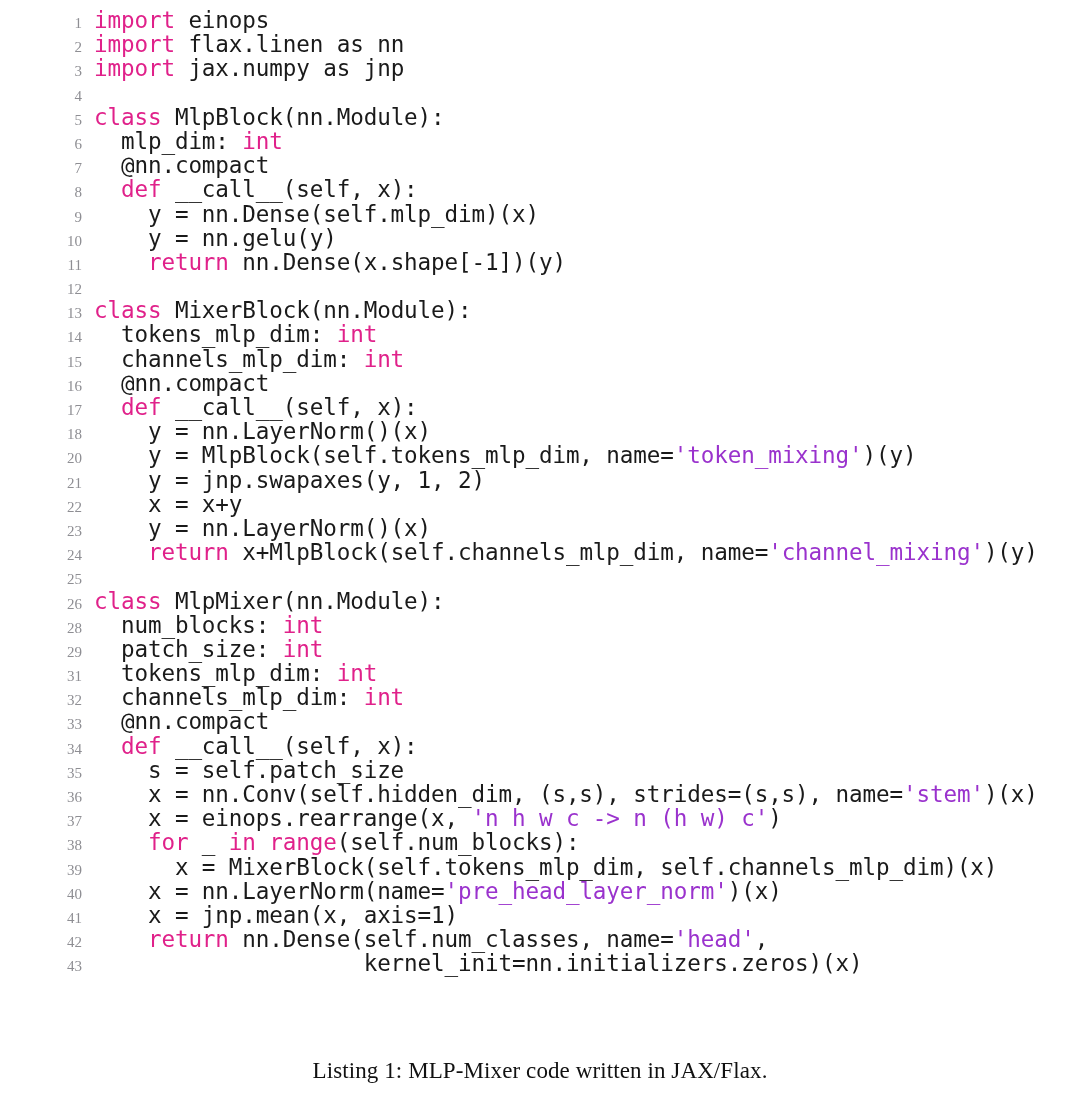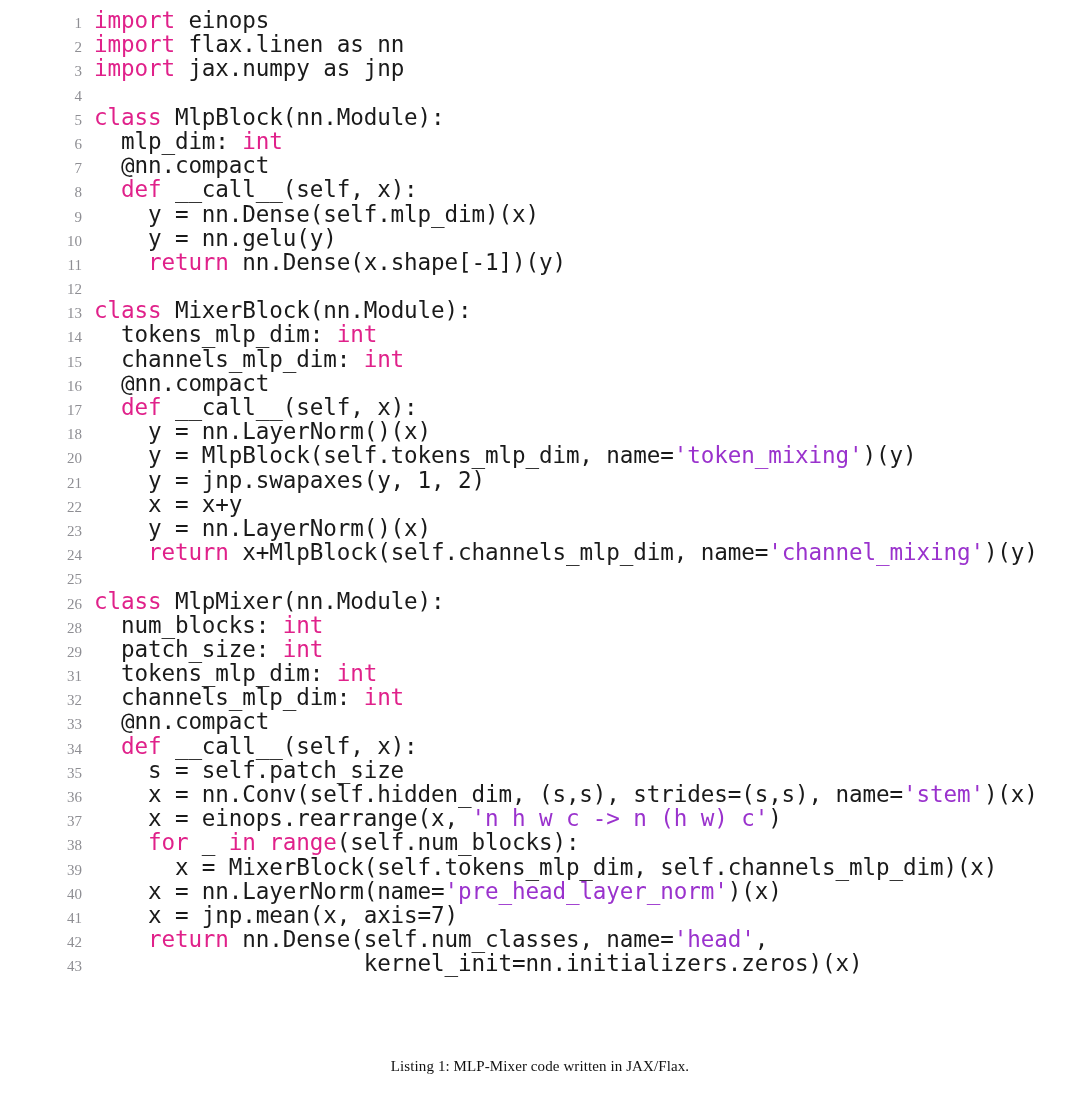--- a/index.html
+++ b/index.html
@@ -55,21 +55,21 @@
   .tok-kw  { color: #e0218a; }
   .tok-str { color: #9a32cd; }
   .tok-pl  { color: #1a1a1a; }
   .caption {
     position: absolute;
     left: 0;
     top: 1058px;
     width: 1080px;
     text-align: center;
     font-family: "Liberation Serif", "DejaVu Serif", serif;
-    font-size: 15px;
+    font-size: 23px;
     color: #111111;
     letter-spacing: 0.1px;
   }
 </style>
 </head>
 <body>
 
 <div id="listing-root">
 
   <div class="code-block" id="code-block">
@@ -103,20 +103,20 @@
       <div class="code-line"><span class="lineno">31</span><span class="codetext"><span class="tok-pl">  tokens_mlp_dim: </span><span class="tok-kw">int</span></span></div>
       <div class="code-line"><span class="lineno">32</span><span class="codetext"><span class="tok-pl">  channels_mlp_dim: </span><span class="tok-kw">int</span></span></div>
       <div class="code-line"><span class="lineno">33</span><span class="codetext"><span class="tok-pl">  @nn.compact</span></span></div>
       <div class="code-line"><span class="lineno">34</span><span class="codetext"><span class="tok-pl">  </span><span class="tok-kw">def</span><span class="tok-pl"> __call__(self, x):</span></span></div>
       <div class="code-line"><span class="lineno">35</span><span class="codetext"><span class="tok-pl">    s = self.patch_size</span></span></div>
       <div class="code-line"><span class="lineno">36</span><span class="codetext"><span class="tok-pl">    x = nn.Conv(self.hidden_dim, (s,s), strides=(s,s), name=</span><span class="tok-str">'stem'</span><span class="tok-pl">)(x)</span></span></div>
       <div class="code-line"><span class="lineno">37</span><span class="codetext"><span class="tok-pl">    x = einops.rearrange(x, </span><span class="tok-str">'n h w c -&gt; n (h w) c'</span><span class="tok-pl">)</span></span></div>
       <div class="code-line"><span class="lineno">38</span><span class="codetext"><span class="tok-pl">    </span><span class="tok-kw">for</span><span class="tok-pl"> _ </span><span class="tok-kw">in</span><span class="tok-pl"> </span><span class="tok-kw">range</span><span class="tok-pl">(self.num_blocks):</span></span></div>
       <div class="code-line"><span class="lineno">39</span><span class="codetext"><span class="tok-pl">      x = MixerBlock(self.tokens_mlp_dim, self.channels_mlp_dim)(x)</span></span></div>
       <div class="code-line"><span class="lineno">40</span><span class="codetext"><span class="tok-pl">    x = nn.LayerNorm(name=</span><span class="tok-str">'pre_head_layer_norm'</span><span class="tok-pl">)(x)</span></span></div>
-      <div class="code-line"><span class="lineno">41</span><span class="codetext"><span class="tok-pl">    x = jnp.mean(x, axis=7)</span></span></div>
+      <div class="code-line"><span class="lineno">41</span><span class="codetext"><span class="tok-pl">    x = jnp.mean(x, axis=1)</span></span></div>
       <div class="code-line"><span class="lineno">42</span><span class="codetext"><span class="tok-pl">    </span><span class="tok-kw">return</span><span class="tok-pl"> nn.Dense(self.num_classes, name=</span><span class="tok-str">'head'</span><span class="tok-pl">,</span></span></div>
       <div class="code-line"><span class="lineno">43</span><span class="codetext"><span class="tok-pl">                    kernel_init=nn.initializers.zeros)(x)</span></span></div>
     </div>
 
   <div class="caption">Listing 1: MLP-Mixer code written in JAX/Flax.</div>
 
 </div>
 
 </body></html>

